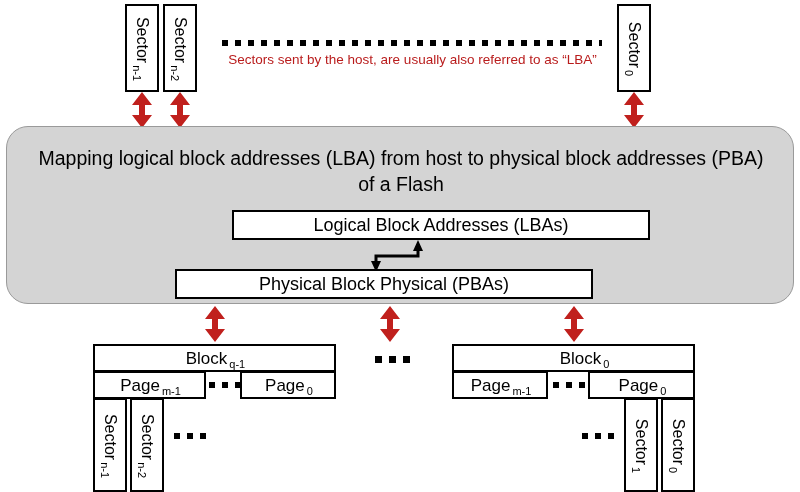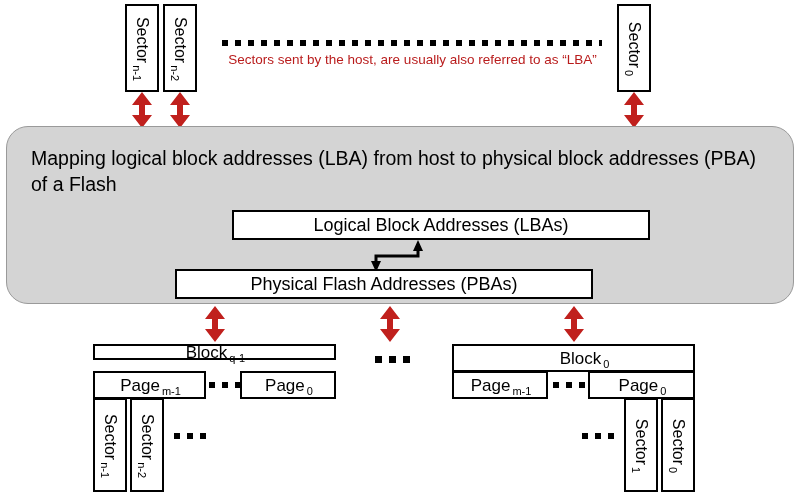--- a/index.html
+++ b/index.html
@@ -84,20 +84,21 @@
     box-sizing: border-box;
     background: #d4d4d4;
     border: 1px solid #9a9a9a;
     border-radius: 22px;
   }
   #mapping-title {
     position: absolute;
     left: 24px;
     top: 18px;
     width: 740px;
+    text-align: center;
     font-size: 19.5px;
     line-height: 26px;
     color: #000;
   }
 
   
   #dotted-rule {
     position: absolute;
     left: 222px;
     top: 40px;
@@ -180,21 +181,21 @@
       <span class="lbl" style="font-size:18px;">Logical Block Addresses (LBAs)</span>
     </div>
 
     <svg style="position:absolute; left:355px; top:113px;" width="100" height="32" viewBox="0 0 100 32">
       <path d="M 14,28 L 14,16 L 56,16 L 56,4" fill="none" stroke="#000" stroke-width="3"></path>
       <polygon points="14,32 9,21 19,21" fill="#000"></polygon>
       <polygon points="56,0 51,11 61,11" fill="#000"></polygon>
     </svg>
 
     <div class="box" style="left:168px; top:142px; width:418px; height:30px;">
-      <span class="lbl" style="font-size:18px;">Physical Flash Addresses (PBAs)</span>
+      <span class="lbl" style="font-size:18px;">Physical Block Physical (PBAs)</span>
     </div>
   </div>
 
   <svg class="arrow" style="left:203px; top:306px;" width="24" height="36" viewBox="0 0 24 36">
     <g fill="#c0201d">
       <polygon points="12,0 22,13 15,13 15,23 22,23 12,36 2,23 9,23 9,13 2,13"></polygon>
     </g>
   </svg>
   <svg class="arrow" style="left:378px; top:306px;" width="24" height="36" viewBox="0 0 24 36">
     <g fill="#c0201d">
@@ -206,21 +207,21 @@
       <polygon points="12,0 22,13 15,13 15,23 22,23 12,36 2,23 9,23 9,13 2,13"></polygon>
     </g>
   </svg>
 
   <div class="dots" style="left:375px; top:356px;">
     <i></i>
       <i></i>
       <i></i>
   </div>
 
-  <div class="box" style="left:93px; top:344px; width:243px; height:16px;">
+  <div class="box" style="left:93px; top:344px; width:243px; height:28px;">
     <span class="lbl"><span>Block</span><sub>q-1</sub></span>
   </div>
 
   <div class="box" style="left:93px; top:371px; width:113px; height:28px;">
     <span class="lbl"><span>Page</span><sub>m-1</sub></span>
   </div>
 
   <div class="dots small" style="left:209px; top:382px;">
     <i></i>
       <i></i>

